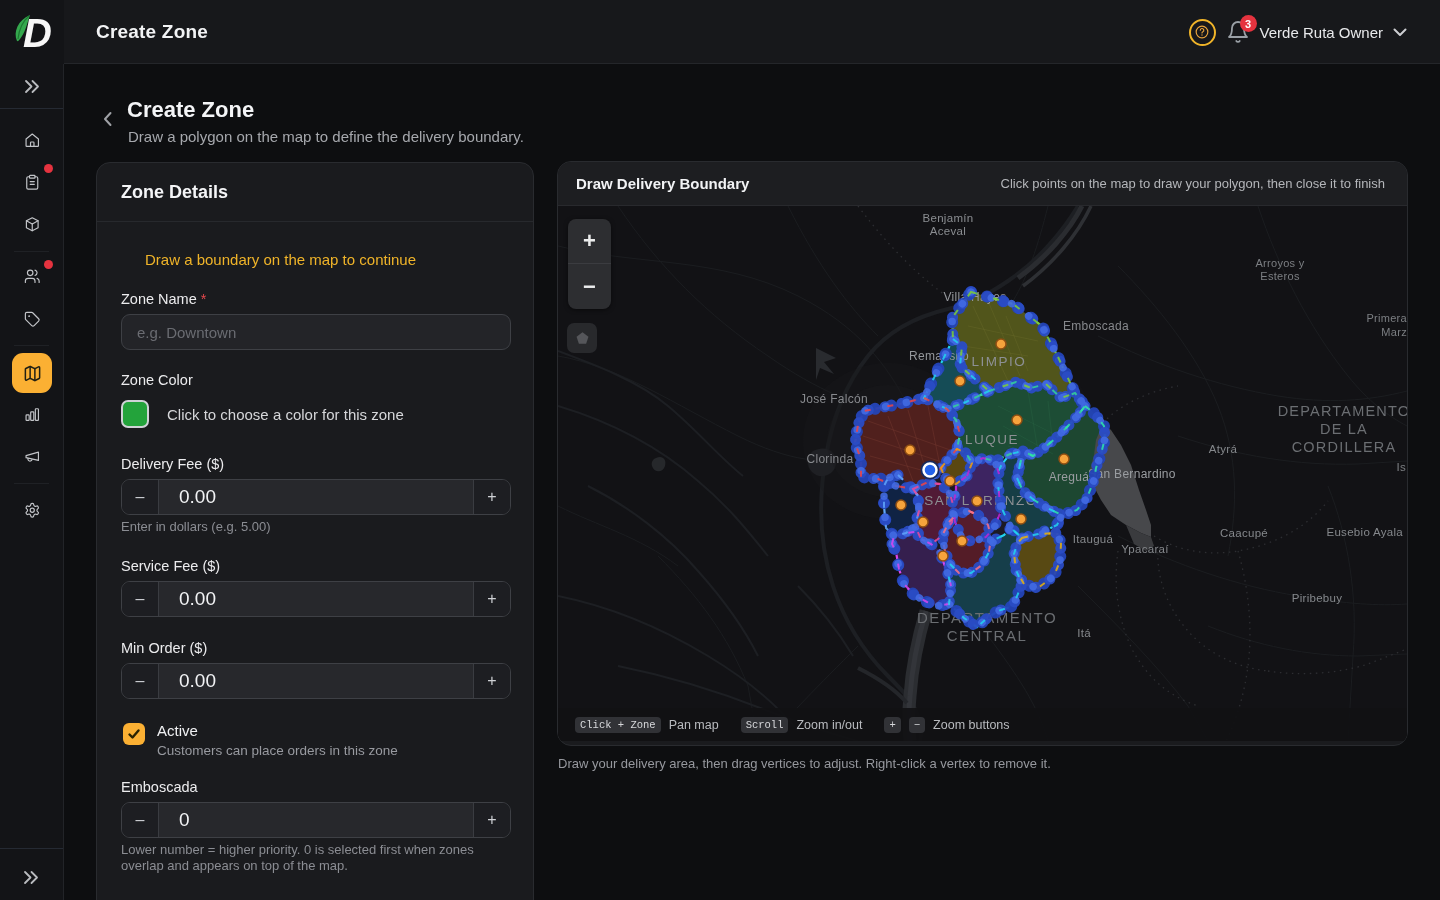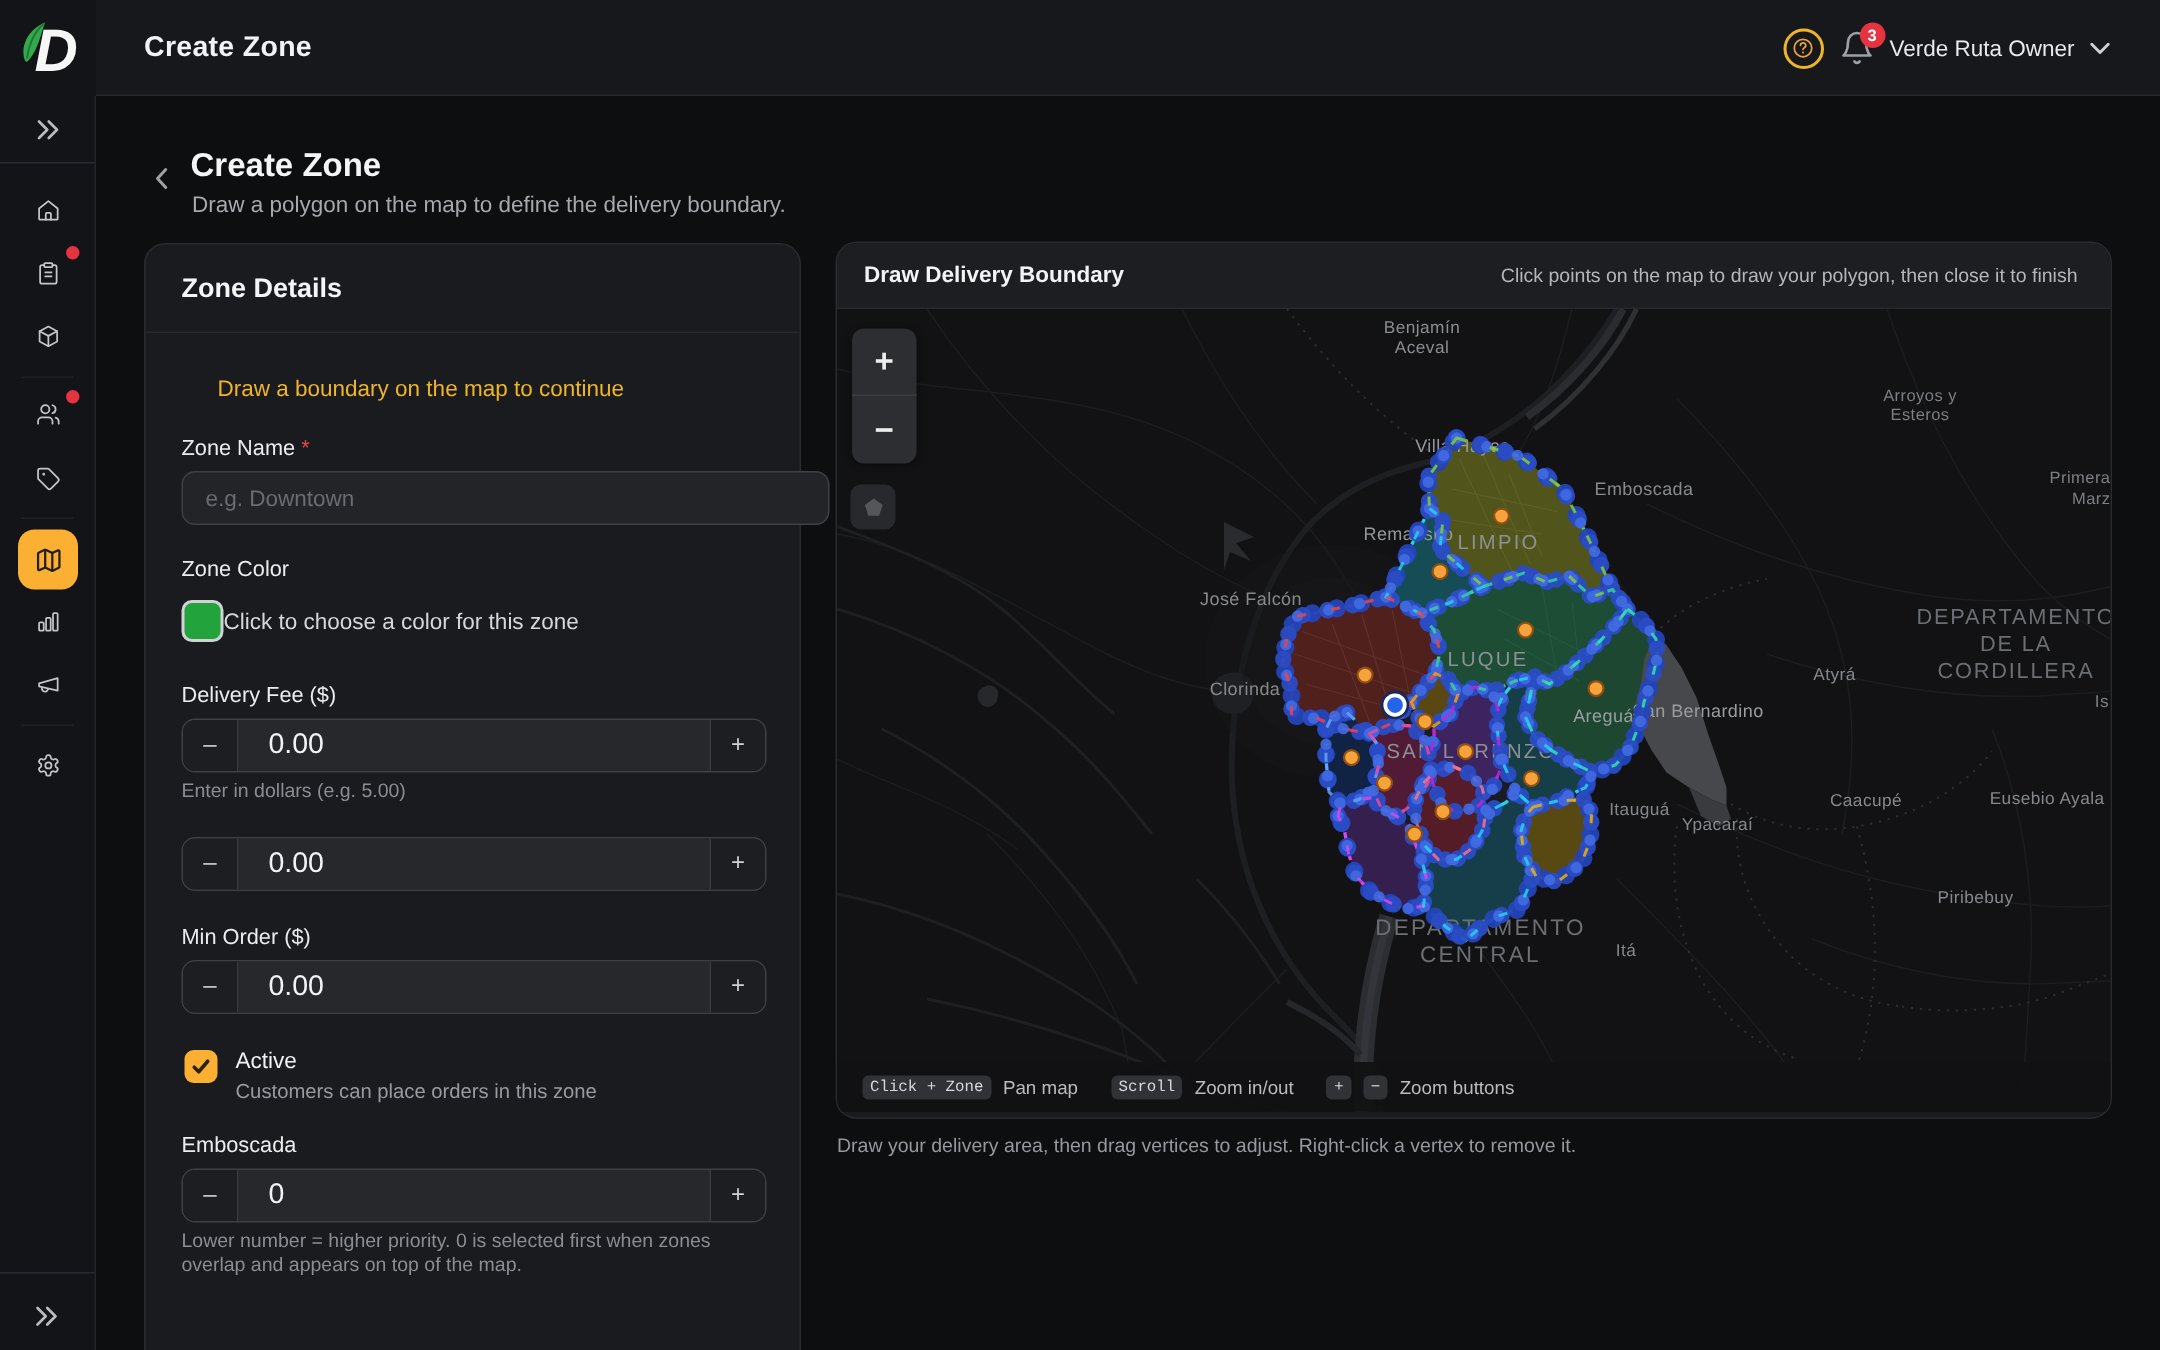--- a/index.html
+++ b/index.html
@@ -22,22 +22,22 @@
 .back { position:absolute; left:34px; top:45px; }
 .ph-title { position:absolute; left:63px; top:33px; font-size:22px; font-weight:bold; color:#f4f5f7; }
 .ph-sub { position:absolute; left:64px; top:64px; font-size:15px; color:#a6a8ad; }
 .card { position:absolute; background:#1a1b1e; border:1px solid #292b2f; border-radius:14px; }
 .zd { left:32px; top:98px; width:438px; height:900px; }
 .zd-head { height:59px; border-bottom:1px solid #27292d; display:flex; align-items:center; padding-left:24px; font-size:18px; font-weight:bold; color:#f4f5f7; }
 .zd-body { padding:22px 24px 0 24px; }
 .warn { color:#f0b429; font-size:15px; margin:7px 0 23px 24px; }
 label.fl { display:block; font-size:14.5px; color:#ececee; margin-bottom:7px; font-weight:400; }
 .req { color:#e5484d; }
-.tinput { width:432px; height:36px; background:#232428; border:1px solid #3e4045; border-radius:9px; color:#6a6c72; font-size:15px; padding-left:15px; display:flex; align-items:center; margin-bottom:22px; }
-.swatch-row { display:flex; align-items:center; margin:12px 0 28px 0; }
+.tinput { width:390px; height:36px; background:#232428; border:1px solid #3e4045; border-radius:9px; color:#6a6c72; font-size:15px; padding-left:15px; display:flex; align-items:center; margin-bottom:22px; }
+.swatch-row { display:flex; align-items:center; gap:18px; margin:12px 0 28px 0; }
 .swatch { width:28px; height:28px; background:#23a33b; border:2px solid #cfd2d6; border-radius:7px; }
 .swatch-t { color:#d6d7da; font-size:15px; }
 .stepper { width:390px; height:36px; border:1px solid #3e4045; border-radius:9px; display:flex; overflow:hidden; }
 .st-btn { width:37px; background:#1d1e22; color:#cfd1d5; font-size:16px; display:flex; align-items:center; justify-content:center; }
 .st-btn.l { border-right:1px solid #3a3c41; }
 .st-btn.r { border-left:1px solid #3a3c41; }
 .st-val { flex:1; background:#27282c; color:#f2f3f5; font-size:19px; display:flex; align-items:center; padding-left:20px; }
 .helper { font-size:13px; color:#8b8d93; margin-top:4px; line-height:16.5px; }
 .fgroup { margin-bottom:22px; }
 .chk-row { display:flex; gap:12px; margin:23px 0 21px 2px; }
@@ -82,20 +82,21 @@
       <div class="fgroup">
         <label class="fl">Delivery Fee ($)</label>
         <div class="stepper">
             <div class="st-btn l">–</div>
             <div class="st-val">0.00</div>
             <div class="st-btn r">+</div>
           </div>
         <div class="helper">Enter in dollars (e.g. 5.00)</div>
       </div>
       <div class="fgroup" style="margin-bottom:23px;">
+        <label class="fl">Service Fee ($)</label>
         <div class="stepper">
             <div class="st-btn l">–</div>
             <div class="st-val">0.00</div>
             <div class="st-btn r">+</div>
           </div>
       </div>
       <div class="fgroup" style="margin-bottom:0;">
         <label class="fl">Min Order ($)</label>
         <div class="stepper">
             <div class="st-btn l">–</div>

